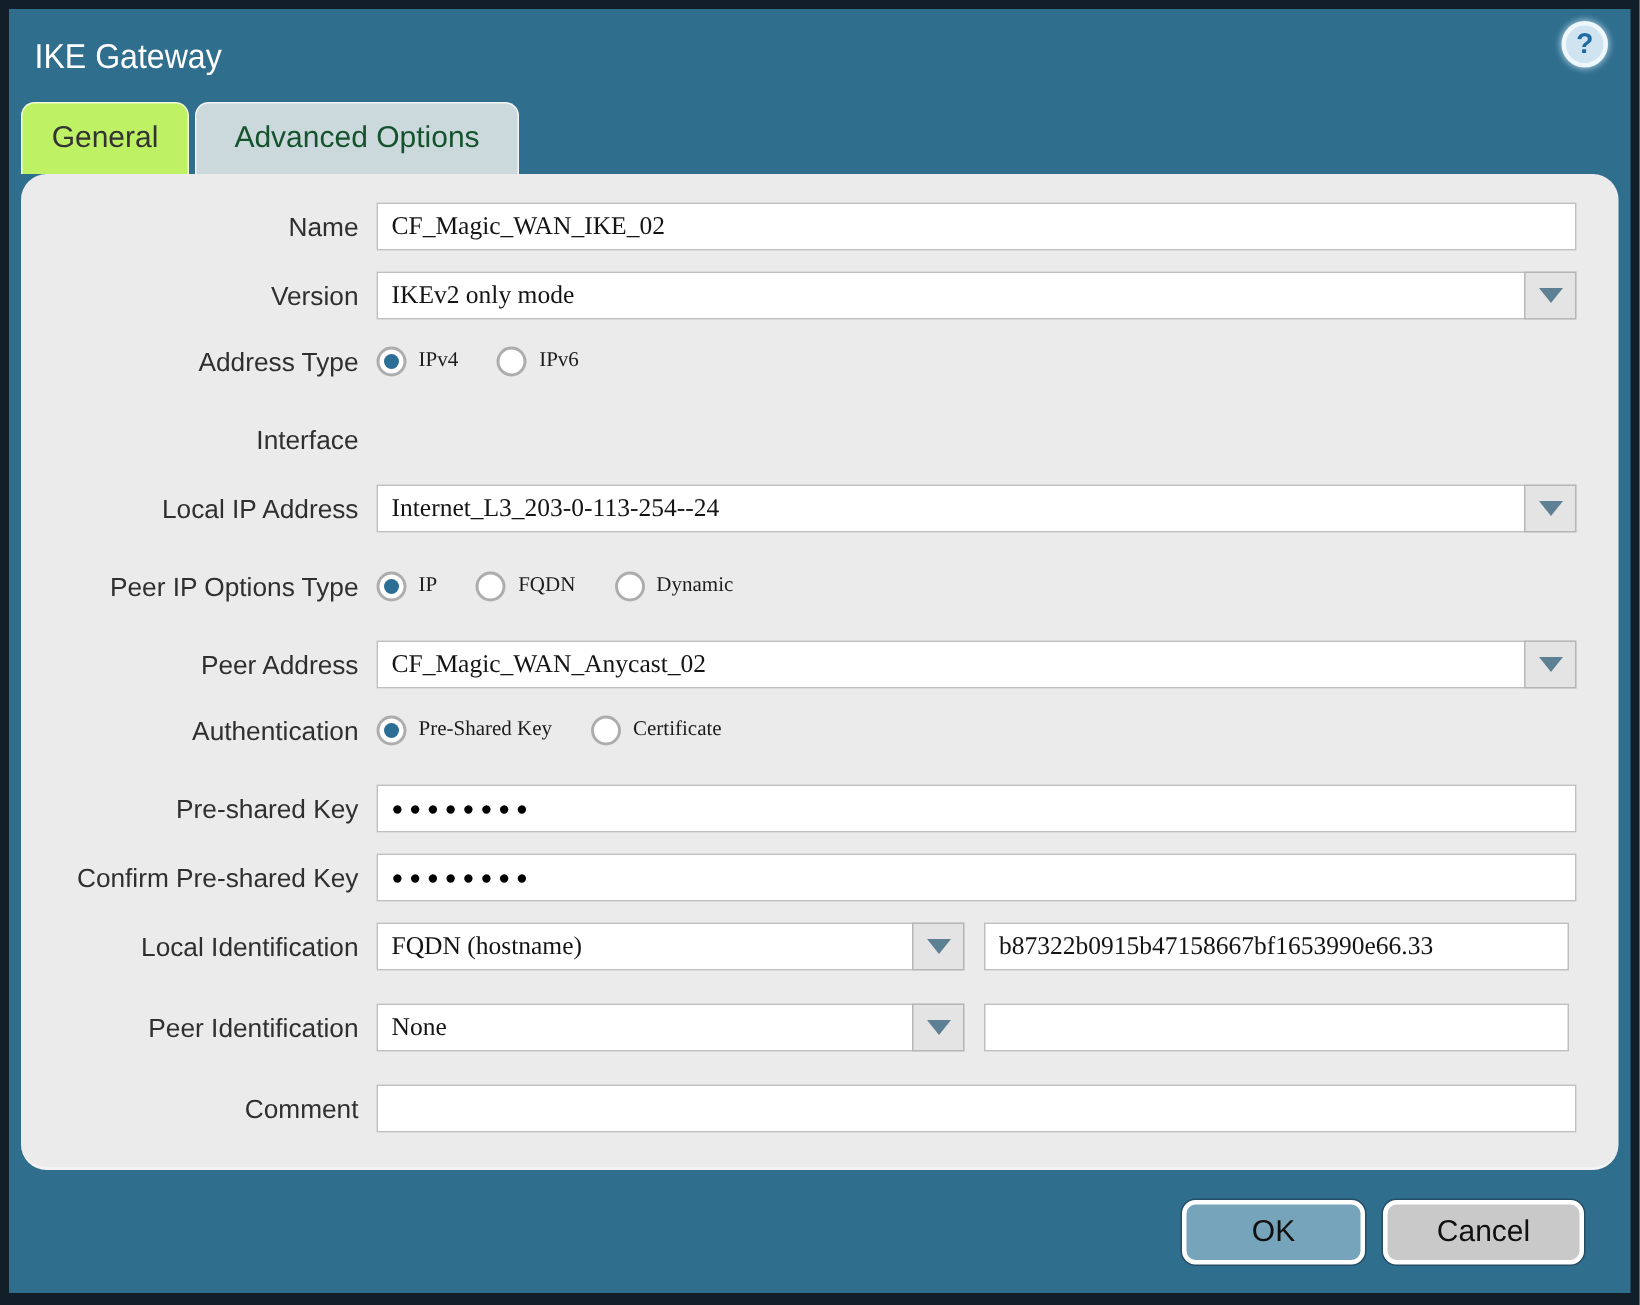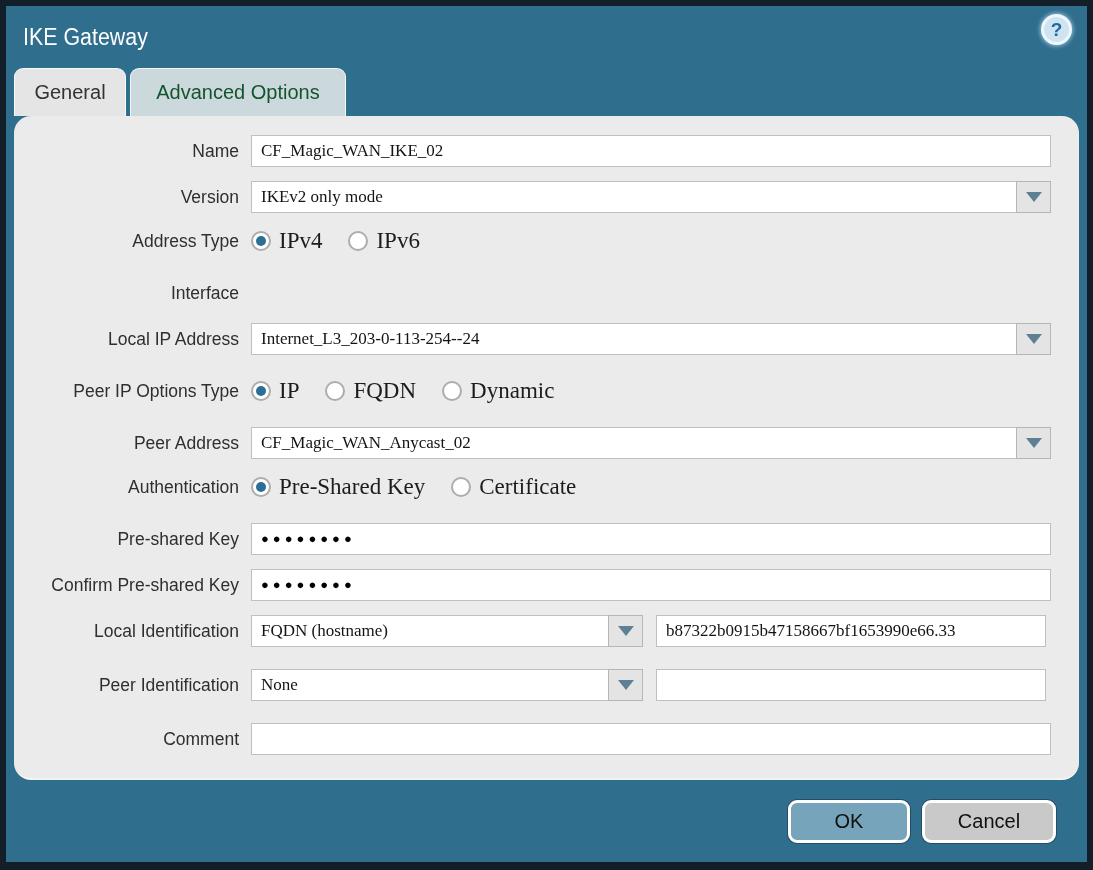--- a/index.html
+++ b/index.html
@@ -58,21 +58,21 @@
     height:48px;
     display:flex; align-items:center; justify-content:center;
     border-radius:9px 9px 0 0;
     border:1px solid rgba(255,255,255,.75);
     border-bottom:none;
     font-size:20px;
     cursor:pointer;
   }
   .tab.active {
     width:112px;
-    background:#e5e5e5;
+    background:#bef264;
     color:#333333;
   }
   .tab.inactive {
     width:216px;
     background:#ccd9dc;
     color:#14532d;
   }
   
   .content {
     margin:0 8px;
@@ -155,21 +155,21 @@
     flex:none;
   }
   .radio .dot {
     width:10px; height:10px;
     border-radius:50%;
     background:transparent;
   }
   .radio.selected .dot { background:#2d6e96; }
   .radio-label {
     margin-left:8px;
-    font-size:23px;
+    font-size:14px;
     color:#1c1c1c;
   }
   
   .footer {
     height:82px;
     display:flex;
     justify-content:flex-end;
     align-items:flex-start;
     padding-top:20px;
     padding-right:31px;

